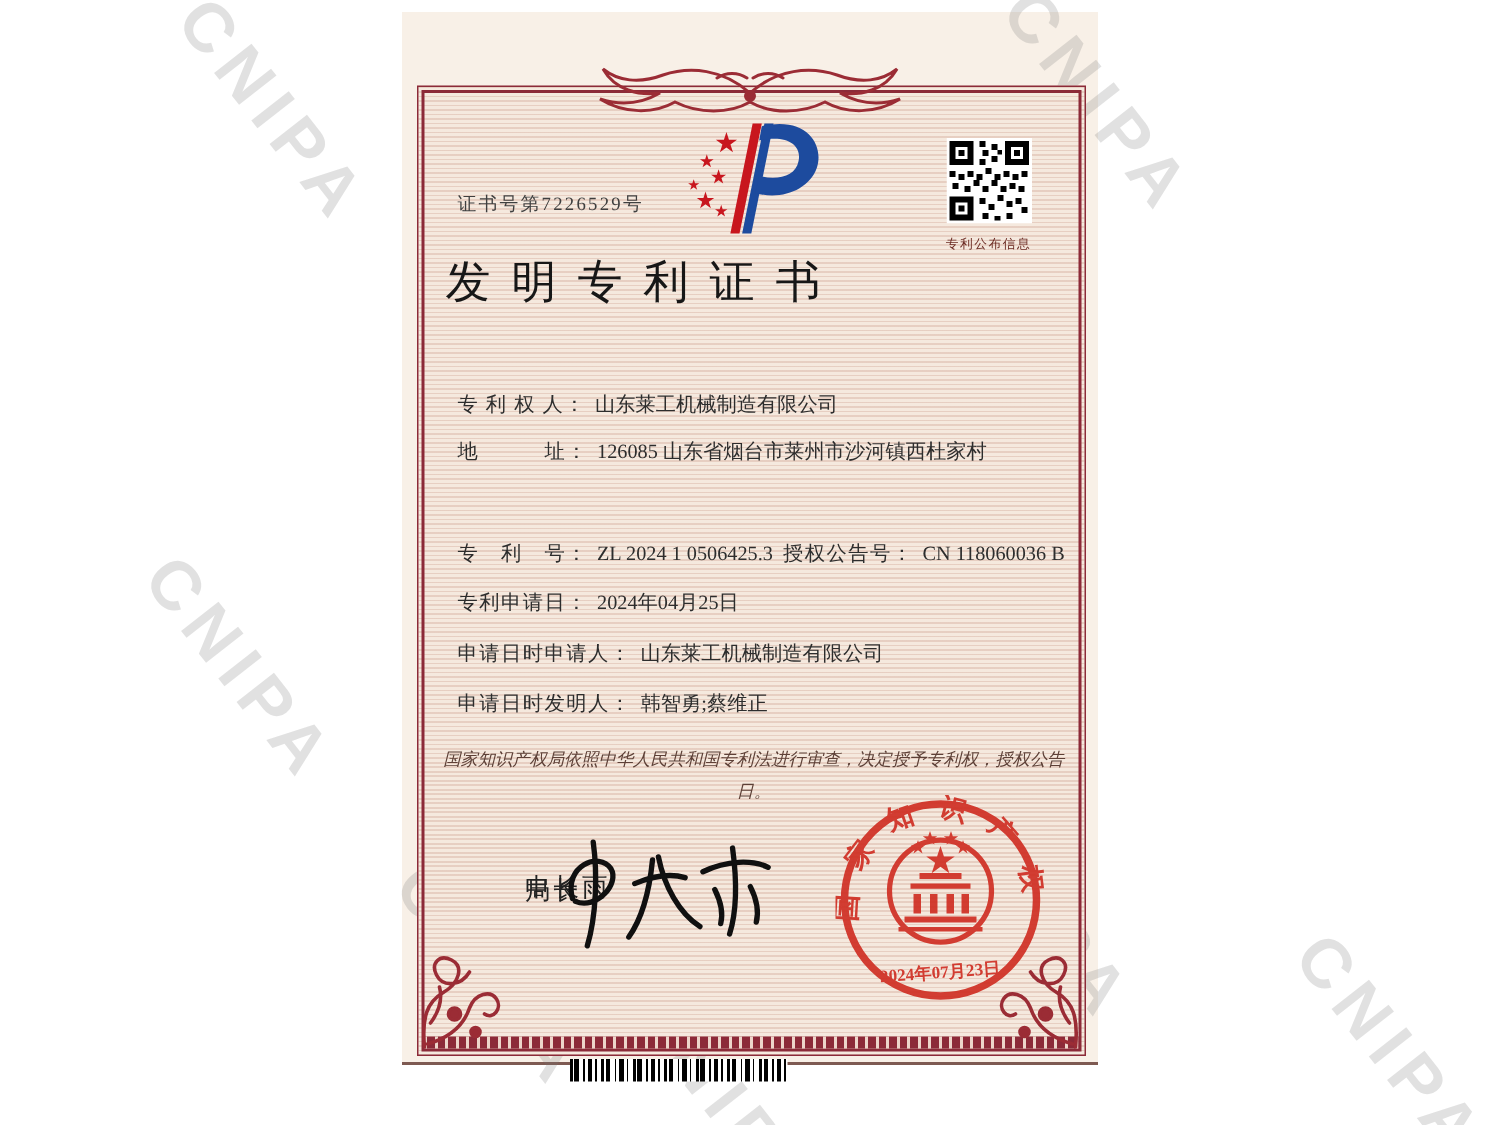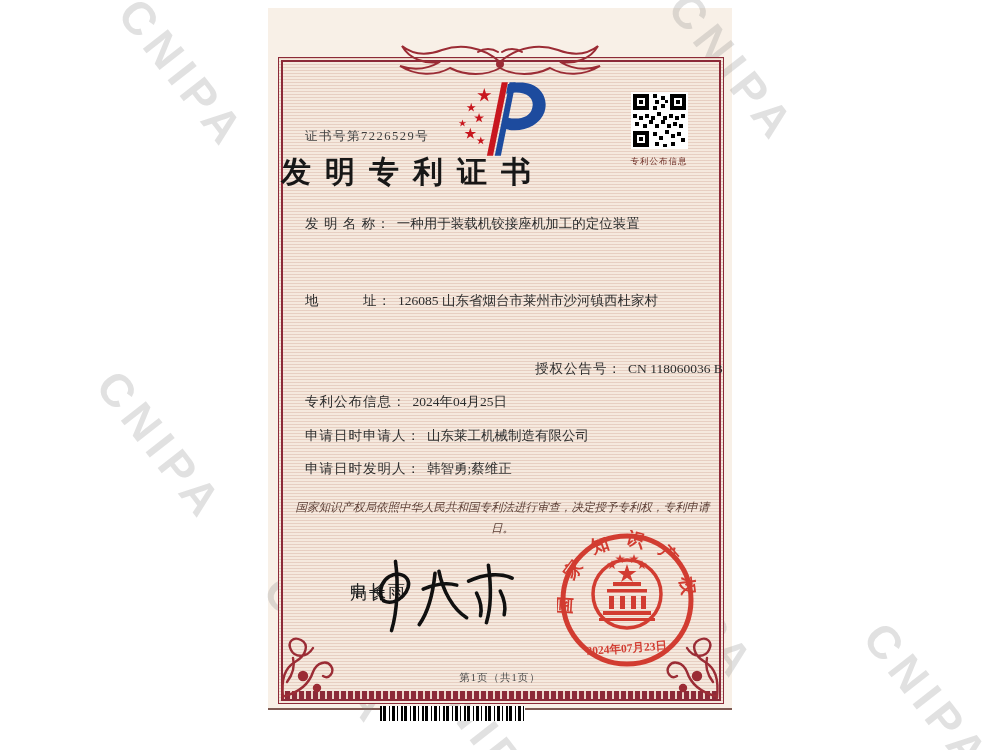--- a/index.html
+++ b/index.html
@@ -29,26 +29,26 @@
          background:
            repeating-linear-gradient(90deg, rgba(248,232,218,0.9) 0 2px, rgba(0,0,0,0) 2px 7px),
            #8c2a38;}
   .orn{position:absolute;z-index:3;pointer-events:none;}
 
   
   .content{position:absolute;inset:0;z-index:2;}
   .cert-no{position:absolute;left:305px;top:88px;font-size:12.5px;color:#3f3f3f;letter-spacing:1.5px;margin-top:40px;}
   .qr-wrap{position:absolute;left:629px;top:92px;width:60px;text-align:center;}
   .qr-label{margin-top:3px;font-size:8.5px;color:#6b2a22;letter-spacing:1px;white-space:nowrap;}
-  .title{position:absolute;left:0;width:812px;top:152px;text-align:center;margin:0;
-         font-size:30px;font-weight:bold;color:#171717;letter-spacing:14px;text-indent:14px;}
+  .title{position:absolute;left:0;width:812px;top:152px;text-align:center;margin:16px;
+         font-size:30px;font-weight:normal;color:#171717;letter-spacing:14px;text-indent:14px;}
   .row{position:absolute;left:305px;font-size:13.5px;color:#2d2d2d;white-space:nowrap;}
   .row .lbl{letter-spacing:1px;}
   .row .val{margin-left:6px;}
-  .row2{left:535px;text-align:center;}
+  .row2{left:522px;text-align:center;}
   .statement{position:absolute;left:295px;width:415px;text-align:center;
              font-size:11.5px;font-style:italic;color:#5d4037;line-height:21px;margin:0;}
   .signer{position:absolute;left:306px;font-size:17px;color:#222;letter-spacing:2px;margin-left:44px;}
   .footer{position:absolute;left:0;width:1000px;top:671px;text-align:center;
           font-size:10.5px;color:#4a4a4a;letter-spacing:1px;}
   .barcode{position:absolute;left:380px;top:706px;width:145px;height:15px;z-index:2;
      background:repeating-linear-gradient(90deg,
         #000 0 2px,#fff 2px 3px,#000 3px 6px,#fff 6px 9px,#000 9px 10px,
         #fff 10px 12px,#000 12px 15px,#fff 15px 17px,#000 17px 18px,#fff 18px 21px);}
 
@@ -175,40 +175,43 @@
           <rect x="24" y="50" width="4" height="4"></rect>
             <rect x="32" y="52" width="4" height="3"></rect>
             <rect x="40" y="50" width="4" height="4"></rect>
         </g>
       </svg>
       <div class="qr-label">专利公布信息</div>
     </div>
 
     <h1 class="title">发明专利证书</h1>
 
-    <div class="row" style="top:215px">
-      <span class="lbl">发 明 名 称：</span><span class="val">一种用于装载机铰接座机加工的定位装置</span>
+    <div class="row" style="top:261px">
+      <span class="lbl">专 利 权 人：</span><span class="val">山东莱工机械制造有限公司</span>
     </div>
     <div class="row" style="top:292px">
       <span class="lbl">地　　　址：</span><span class="val">126085 山东省烟台市莱州市沙河镇西杜家村</span>
     </div>
+    <div class="row" style="top:360px">
+      <span class="lbl">专　利　号：</span><span class="val">ZL 2024 1 0506425.3</span>
+    </div>
     <div class="row row2" style="top:360px">
       <span class="lbl">授权公告号：</span><span class="val">CN 118060036 B</span>
     </div>
     <div class="row" style="top:393px">
-      <span class="lbl">专利公布信息：</span><span class="val">2024年04月25日</span>
+      <span class="lbl">专利申请日：</span><span class="val">2024年04月25日</span>
     </div>
     <div class="row" style="top:427px">
       <span class="lbl">申请日时申请人：</span><span class="val">山东莱工机械制造有限公司</span>
     </div>
     <div class="row" style="top:460px">
       <span class="lbl">申请日时发明人：</span><span class="val">韩智勇;蔡维正</span>
     </div>
 
-    <p class="statement" style="top:497px">国家知识产权局依照中华人民共和国专利法进行审查，决定授予专利权，专利申请日。</p>
+    <p class="statement" style="top:497px">国家知识产权局依照中华人民共和国专利法进行审查，决定授予专利权，授权公告日。</p>
 
     <div class="signer" style="top:582px">局长</div>
     <div class="signer" style="top:580px">申长雨</div>
 
     <svg class="sig" viewBox="0 0 170 80">
       <g fill="none" stroke="#101010" stroke-width="3.6" stroke-linecap="round">
         <path d="M30,44 C24,22 48,12 56,24 C62,34 46,52 32,46"></path>
         <path d="M44,6 C47,28 46,56 40,76"></path>
         <path d="M84,18 C82,38 78,56 68,70"></path>
         <path d="M72,34 C84,29 96,27 106,30"></path>
@@ -241,17 +244,16 @@
         <rect x="52" y="66" width="5" height="13"></rect>
         <rect x="63" y="66" width="5" height="13"></rect>
         <rect x="74" y="66" width="5" height="13"></rect>
         <rect x="84" y="66" width="5" height="13"></rect>
         <rect x="46" y="81" width="48" height="4"></rect>
         <rect x="42" y="88" width="56" height="3"></rect>
       </g>
       <text class="seal-date" x="70" y="122" text-anchor="middle" transform="rotate(-4 70 122)">2024年07月23日</text>
     </svg>
 
-    <div class="footer">第1页（共1页）</div>
   </div>
 
   <div class="barcode"></div>
 </div>
 
 </body></html>

